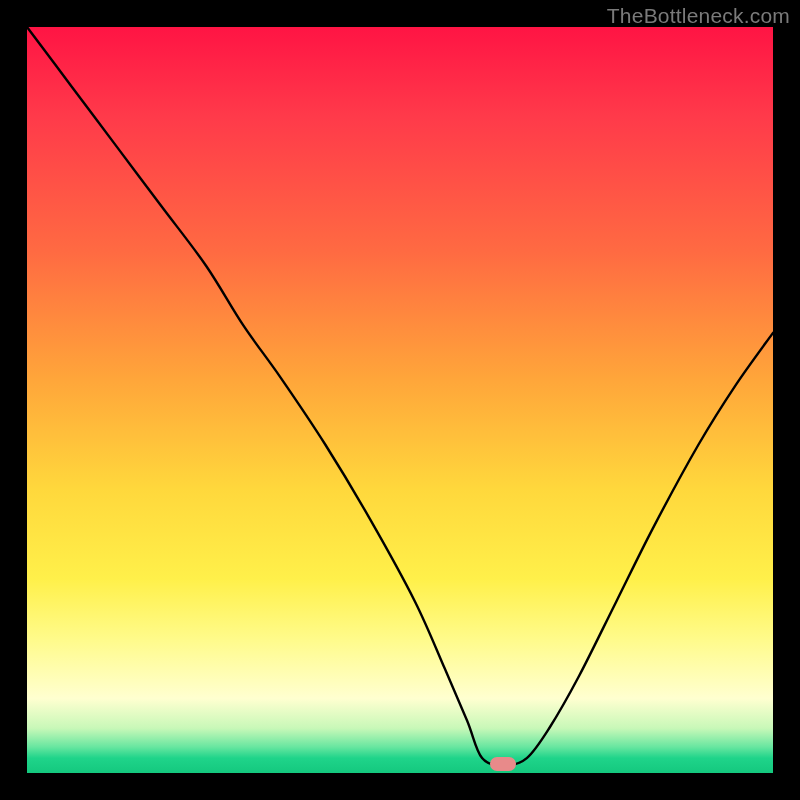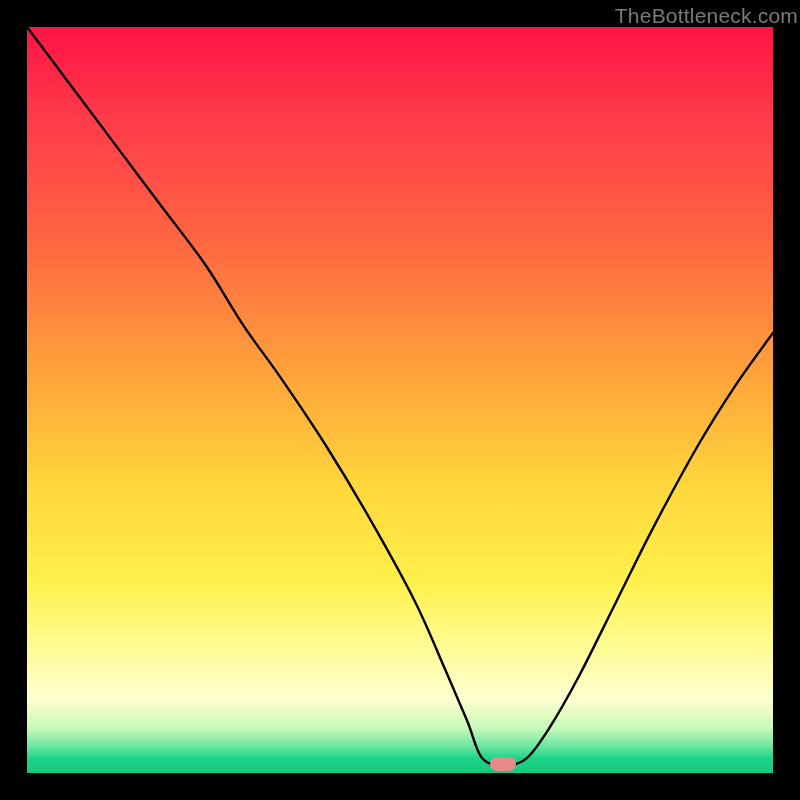--- a/index.html
+++ b/index.html
@@ -36,21 +36,21 @@
       #ffffd0 90%,
       #c8f8b8 94%,
       #68e6a0 96.5%,
       #1fd48a 98%,
       #14c87e 100%
     );
   }
   .watermark {
     position: absolute;
     top: 4px;
-    right: 2px;
+    right: 10px;
     color: #7a7a7a;
     font-size: 21px;
     font-weight: 500;
     letter-spacing: 0.2px;
   }
   .marker {
     position: absolute;
     width: 26px;
     height: 14px;
     border-radius: 7px;

